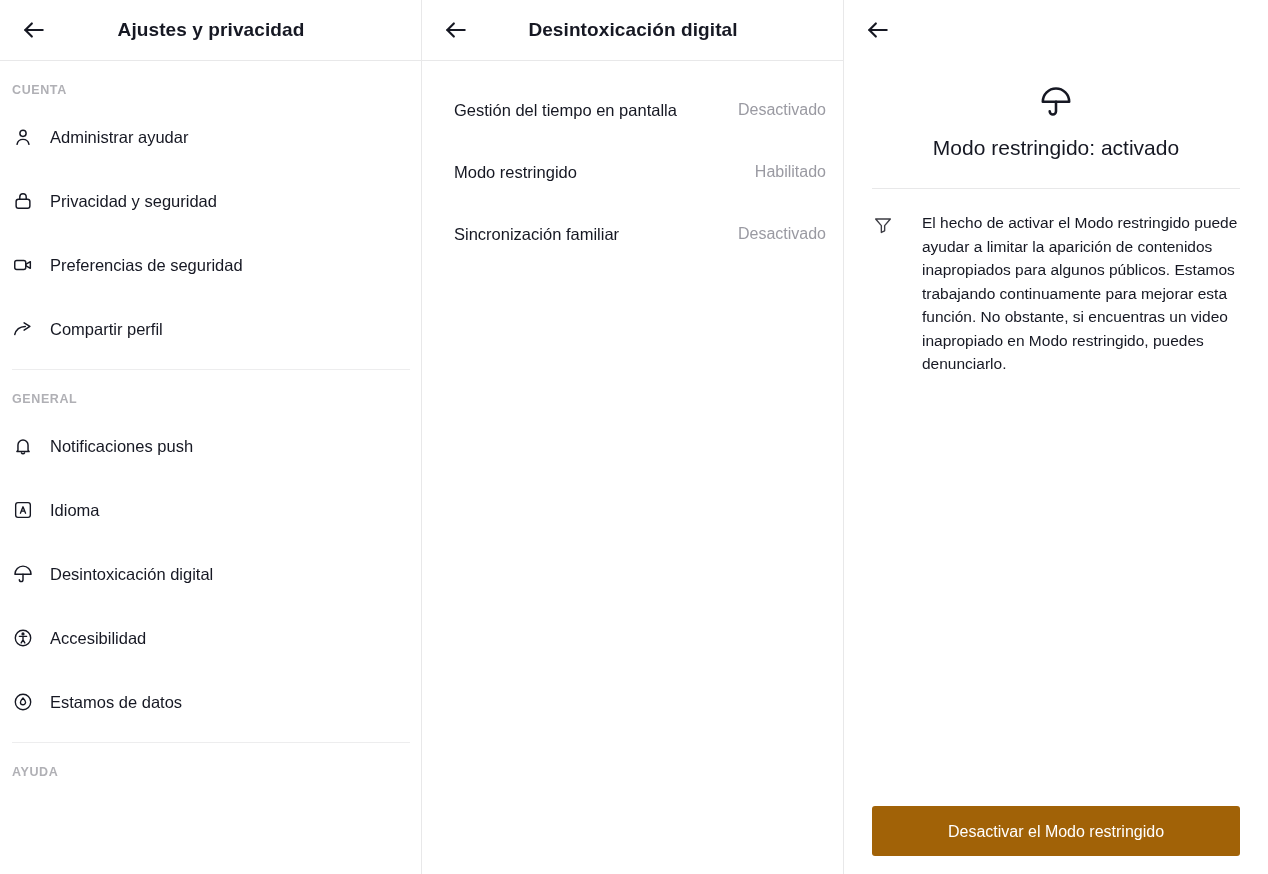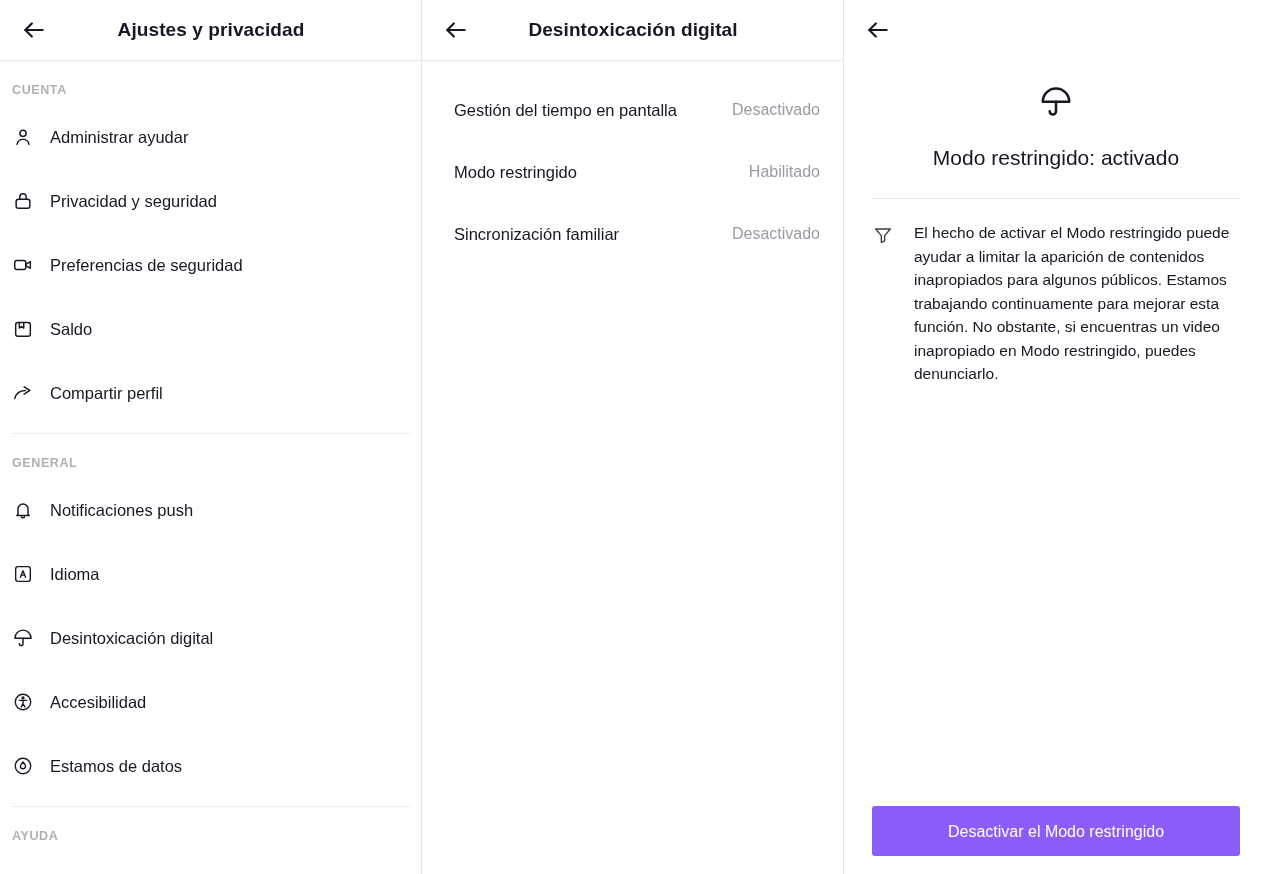--- a/index.html
+++ b/index.html
@@ -108,51 +108,51 @@
     margin: 8px 12px 0 12px;
   }
 
   
   .mid-body { padding-top: 18px; }
   .row {
     display: flex;
     align-items: center;
     justify-content: space-between;
     height: 62px;
-    padding: 0 24px 0 32px;
+    padding: 0 18px 0 32px;
     cursor: pointer;
   }
   .row-label { font-size: 16.5px; color: #161823; }
   .row-value { font-size: 16px; color: #9a9aa2; }
 
   
   .right-body {
     padding: 0 28px;
     position: relative;
     height: calc(874px - 60px);
   }
   .umbrella-wrap {
     display: flex;
     justify-content: center;
     padding-top: 24px;
   }
   .right-heading {
     text-align: center;
     font-size: 21px;
-    margin-top: 22px;
+    margin-top: 12px;
     color: #161823;
   }
   .right-rule {
     height: 1px;
     background: #e8e8e9;
     margin: 28px 0 0 0;
   }
   .info-block {
     display: flex;
-    gap: 16px;
+    gap: 24px;
     padding-top: 22px;
   }
   .info-icon {
     flex: 0 0 26px;
     width: 26px;
     padding-top: 3px;
     color: #3c3c43;
   }
   .info-text {
     font-size: 15.5px;
@@ -167,21 +167,21 @@
     right: 0;
     bottom: 18px;
     padding: 0 28px;
   }
   .danger-btn {
     display: block;
     width: 100%;
     height: 50px;
     line-height: 50px;
     text-align: center;
-    background: #8b5cf6;
+    background: #a16207;
     color: #ffffff;
     font-size: 16px;
     border: none;
     border-radius: 3px;
     cursor: pointer;
     font-family: "Liberation Sans", sans-serif;
   }
   .link-btn {
     display: block;
     width: 100%;
@@ -239,29 +239,20 @@
     <div class="nav-item">
       <span class="nav-icon">
         <svg width="22" height="22" viewBox="0 0 24 24" fill="none" stroke="#161823" stroke-width="1.6" stroke-linecap="round" stroke-linejoin="round">
           <rect x="3" y="7" width="12" height="10" rx="2.2"></rect>
           <path d="M15 11.2l5-2.8v7.2l-5-2.8z"></path>
         </svg>
       </span>
       <span class="nav-label">Preferencias de seguridad</span>
     </div>
 
-    <div class="nav-item">
-      <span class="nav-icon">
-        <svg width="22" height="22" viewBox="0 0 24 24" fill="none" stroke="#161823" stroke-width="1.6" stroke-linecap="round" stroke-linejoin="round">
-          <rect x="4" y="5" width="16" height="15" rx="2.5"></rect>
-          <path d="M8 5v6l2.4-1.6L12.8 11V5"></path>
-        </svg>
-      </span>
-      <span class="nav-label">Saldo</span>
-    </div>
 
     <div class="nav-item">
       <span class="nav-icon">
         <svg width="22" height="22" viewBox="0 0 24 24" fill="none" stroke="#161823" stroke-width="1.6" stroke-linecap="round" stroke-linejoin="round">
           <path d="M3 18c1.5-6 6-8.6 11.5-8.8"></path>
           <path d="M13.2 5.3L19.5 9.2l-6.3 4.1"></path>
         </svg>
       </span>
       <span class="nav-label">Compartir perfil</span>
     </div>

